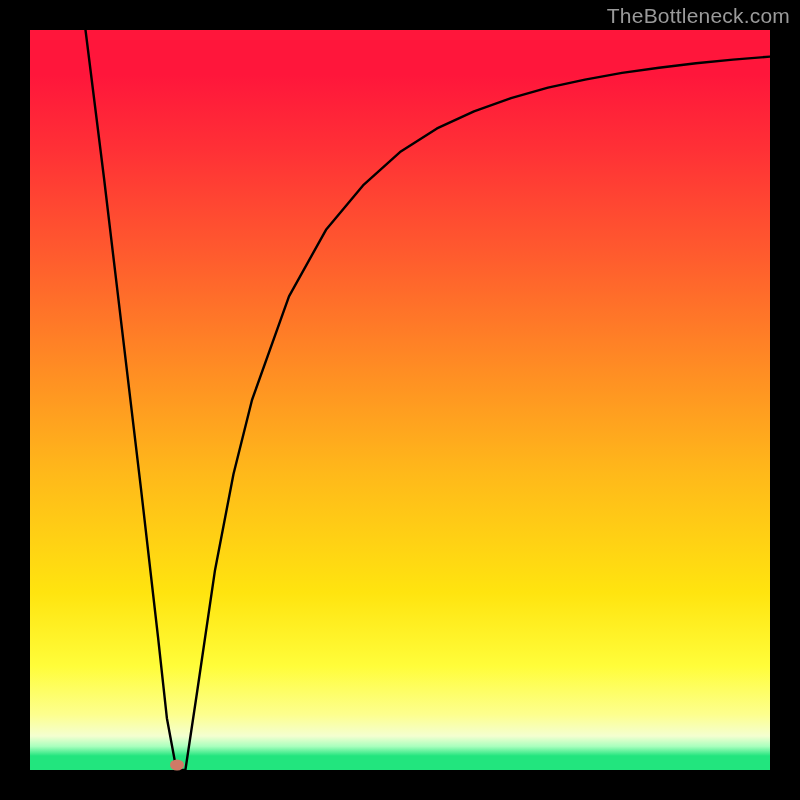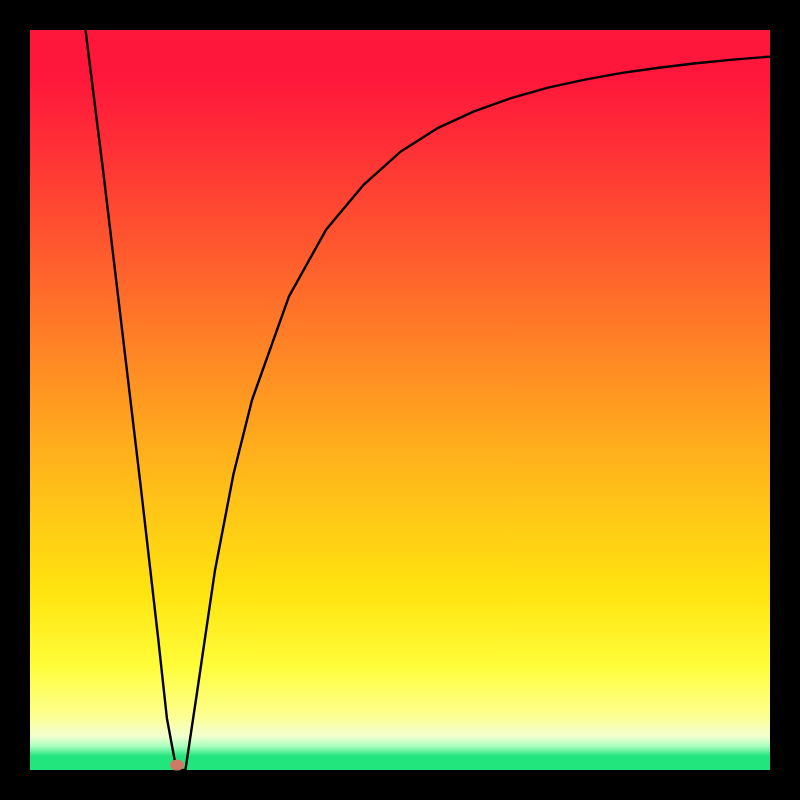--- a/index.html
+++ b/index.html
@@ -63,19 +63,20 @@
     font-size: 21px;
     font-weight: 500;
     letter-spacing: 0.2px;
     user-select: none;
   }
 </style>
 </head>
 <body>
 
 <div class="frame">
+  <div class="watermark">TheBottleneck.com</div>
   <div class="plot">
     <svg class="curve" viewBox="0 0 740 740" preserveAspectRatio="none">
       <path id="curve-path" d="M55.5 0.0 L74.0 148.0 L92.5 303.4 L111.0 458.8 L128.0 606.8 L136.9 688.2 L146.5 740.0 L155.4 740.0 L166.5 666.0 L185.0 540.2 L203.5 444.0 L222.0 370.0 L259.0 266.4 L296.0 199.8 L333.0 155.4 L370.0 122.1 L407.0 98.4 L444.0 81.4 L481.0 68.1 L518.0 57.7 L555.0 49.6 L592.0 42.9 L629.0 37.7 L666.0 33.3 L703.0 29.6 L740.0 26.6" fill="none" stroke="#000" stroke-width="2.4" stroke-linejoin="round" stroke-linecap="round"></path>
     </svg>
     <div id="marker" class="marker" style="left: 146.52px; top: 734.82px;"></div>
   </div>
 </div>
 
 </body></html>

